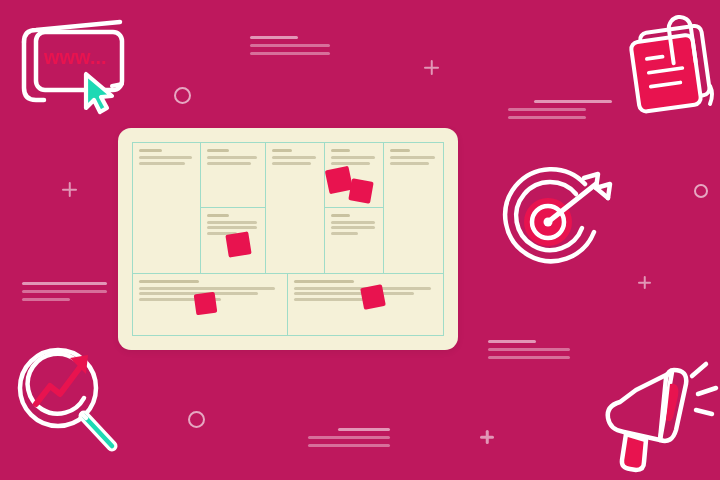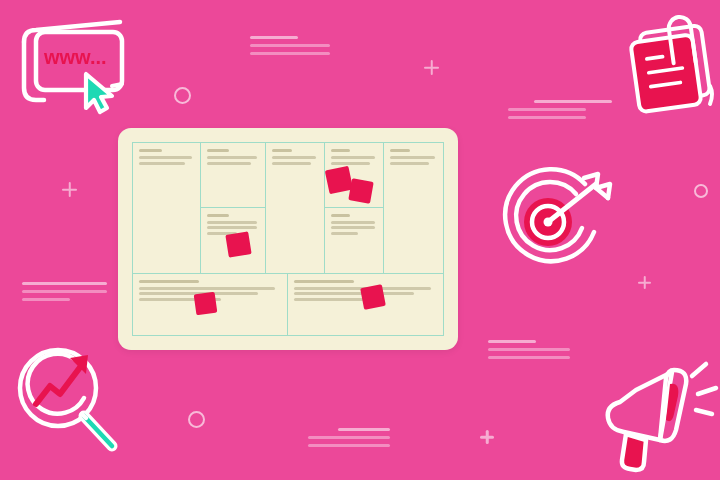--- a/index.html
+++ b/index.html
@@ -9,21 +9,21 @@
   }
   body {
     font-family: "Liberation Sans", sans-serif;
   }
 
   #stage {
     position: relative;
     width: 720px;
     height: 480px;
     overflow: hidden;
-    background: #ec4899;
+    background: #be185d;
     text-decoration: underline;
   }
 
   
   .lines {
     position: absolute;
   }
   .lines .ln {
     height: 3px;
     border-radius: 2px;

